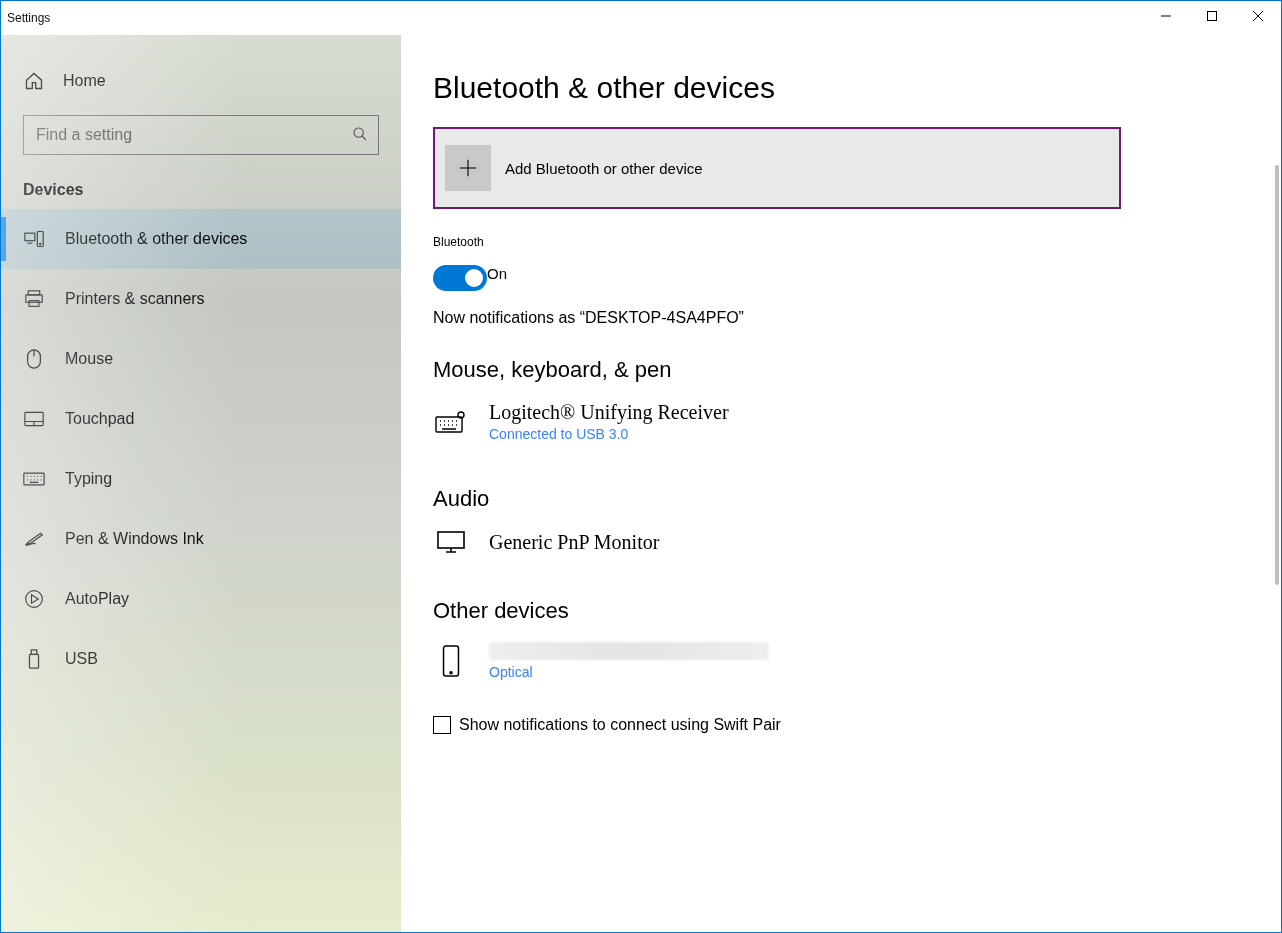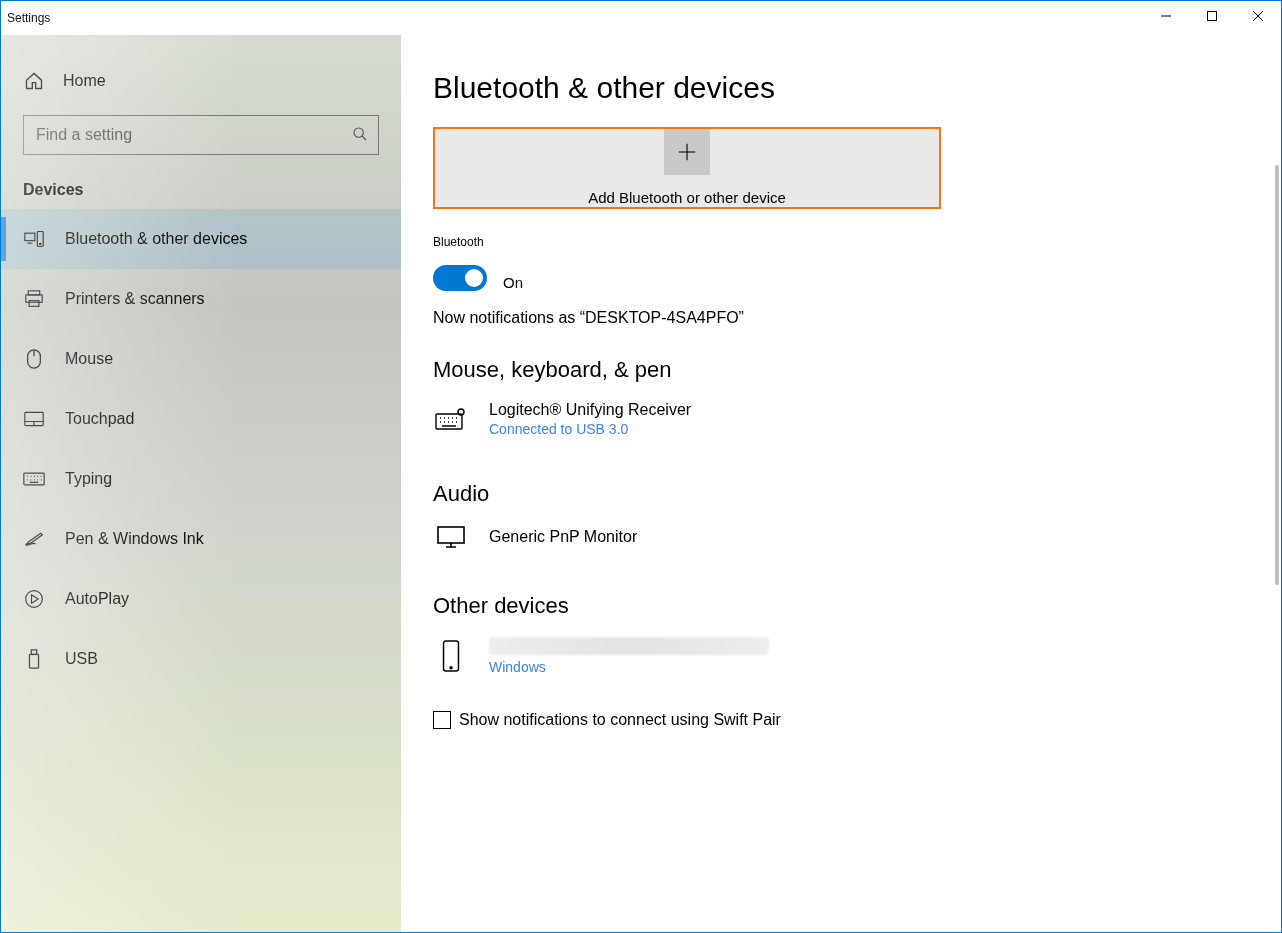--- a/index.html
+++ b/index.html
@@ -104,56 +104,55 @@
     background:#fff;
     position:relative;
     overflow:hidden;
   }
   .page-title {
     font-size: 30px;
     font-weight: 400;
     margin-bottom: 22px;
   }
   .add-device {
-    width: 508px;
+    width: 688px;
     height: 82px;
-    border: 2px solid #f97316;
+    border: 2px solid #701a75;
     background:#e9e9e9;
     display:flex; align-items:center;
     gap: 14px;
     padding: 0 10px;
     margin-bottom: 26px;
-    flex-direction: column;
   }
   .plus-box {
     width:46px; height:46px;
     background:#c9c9c9;
     display:flex; align-items:center; justify-content:center;
   }
   .section-h {
     font-size: 12px;
     margin: 4px 0 16px 0;
   }
-  .toggle-row { display:flex; align-items:flex-end; gap:16px; margin-bottom:18px;}
+  .toggle-row { display:flex; align-items:flex-start; margin-bottom:18px;}
   .toggle {
     width:54px; height:26px; border-radius:13px;
     background:#0078d4; position:relative;
   }
   .toggle::after{
     content:""; position:absolute; right:4px; top:4px;
     width:18px; height:18px; border-radius:50%; background:#fff;
   }
   .discover { font-size:16px; margin-bottom:30px;}
   .group-title { font-size:22px; margin: 10px 0 12px 0;}
   .device-row {
     display:flex; align-items:center; gap:20px;
     padding: 6px 0 18px 0;
   }
   .device-icon { width:36px; display:flex; justify-content:center;}
-  .device-main { font-size:16px; }
+  .device-main { font-size:20px;font-family:Liberation Serif, serif; }
   .device-sub { font-size:14px; color:#3b82f6; margin-top:2px;}
   .blurred-name {
     width:280px; height:18px; border-radius:4px;
     background: linear-gradient(90deg,#eee,#e4e4e4,#eee);
     filter: blur(1px);
     margin-bottom:4px;
   }
   .checkbox-row { display:flex; align-items:center; gap:8px; margin-top:18px; font-size:16px;}
   .cbox { width:18px; height:18px; border:1.5px solid #000;}
   .scrollbar-stub{
@@ -336,21 +335,21 @@
     <div class="group-title" style="margin-top:26px">Other devices</div>
     <div class="device-row">
       <span class="device-icon">
         <svg width="20" height="32" viewBox="0 0 18 30" fill="none" stroke="#000" stroke-width="1.4">
             <rect x="2" y="1" width="14" height="28" rx="2"></rect>
             <circle cx="9" cy="26" r="1" fill="#000"></circle>
           </svg>
       </span>
       <div>
         <div class="blurred-name"></div>
-        <div class="device-sub">Windows</div>
+        <div class="device-sub">Optical</div>
       </div>
     </div>
 
     <div class="checkbox-row">
       <div class="cbox"></div>
       <span>Show notifications to connect using Swift Pair</span>
     </div>
 
     <div class="scrollbar-stub"></div>
   </div>

